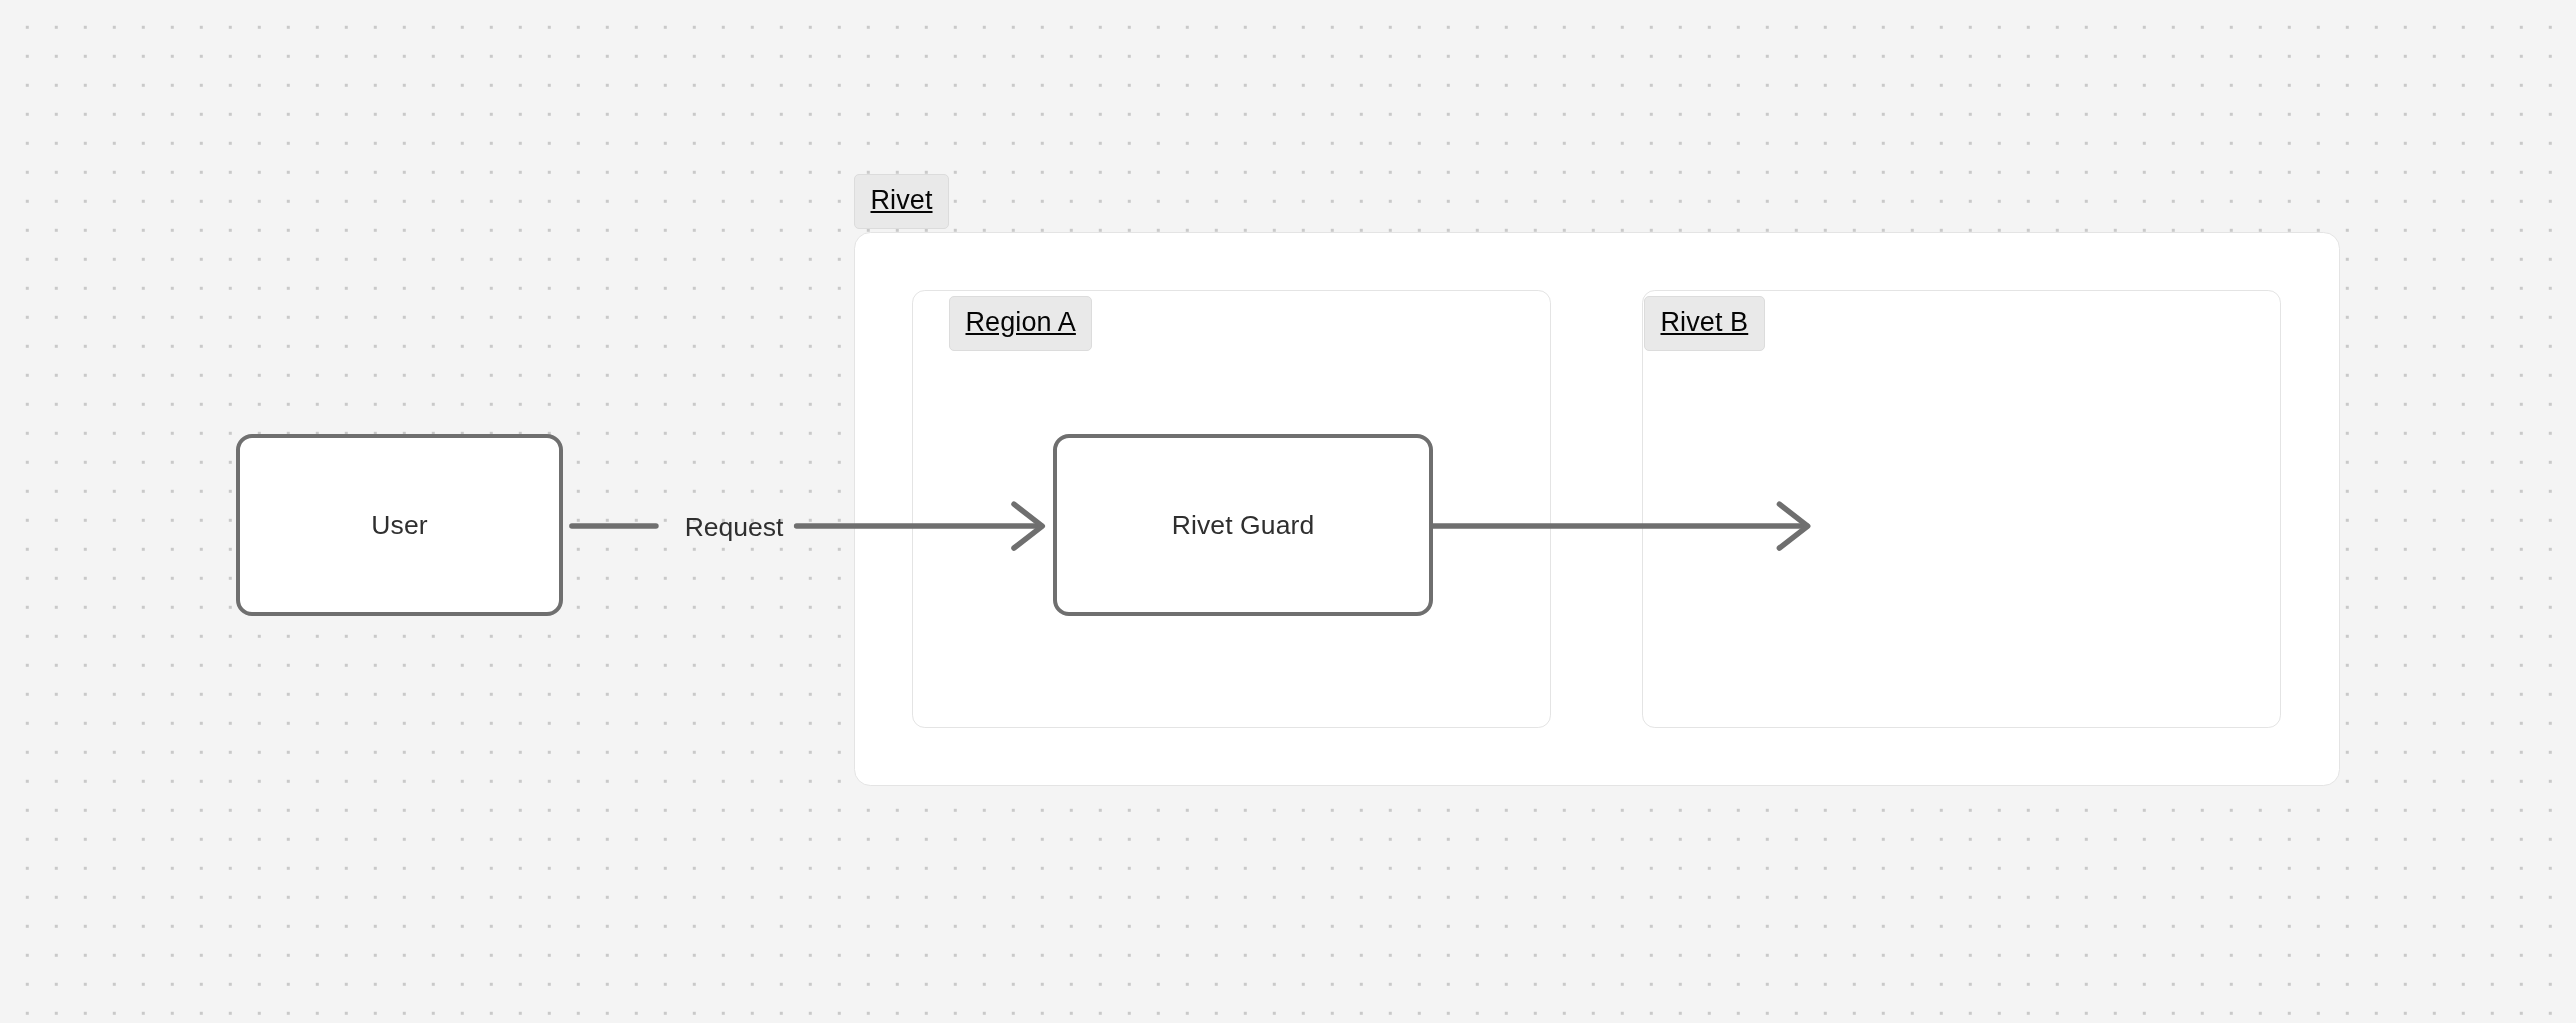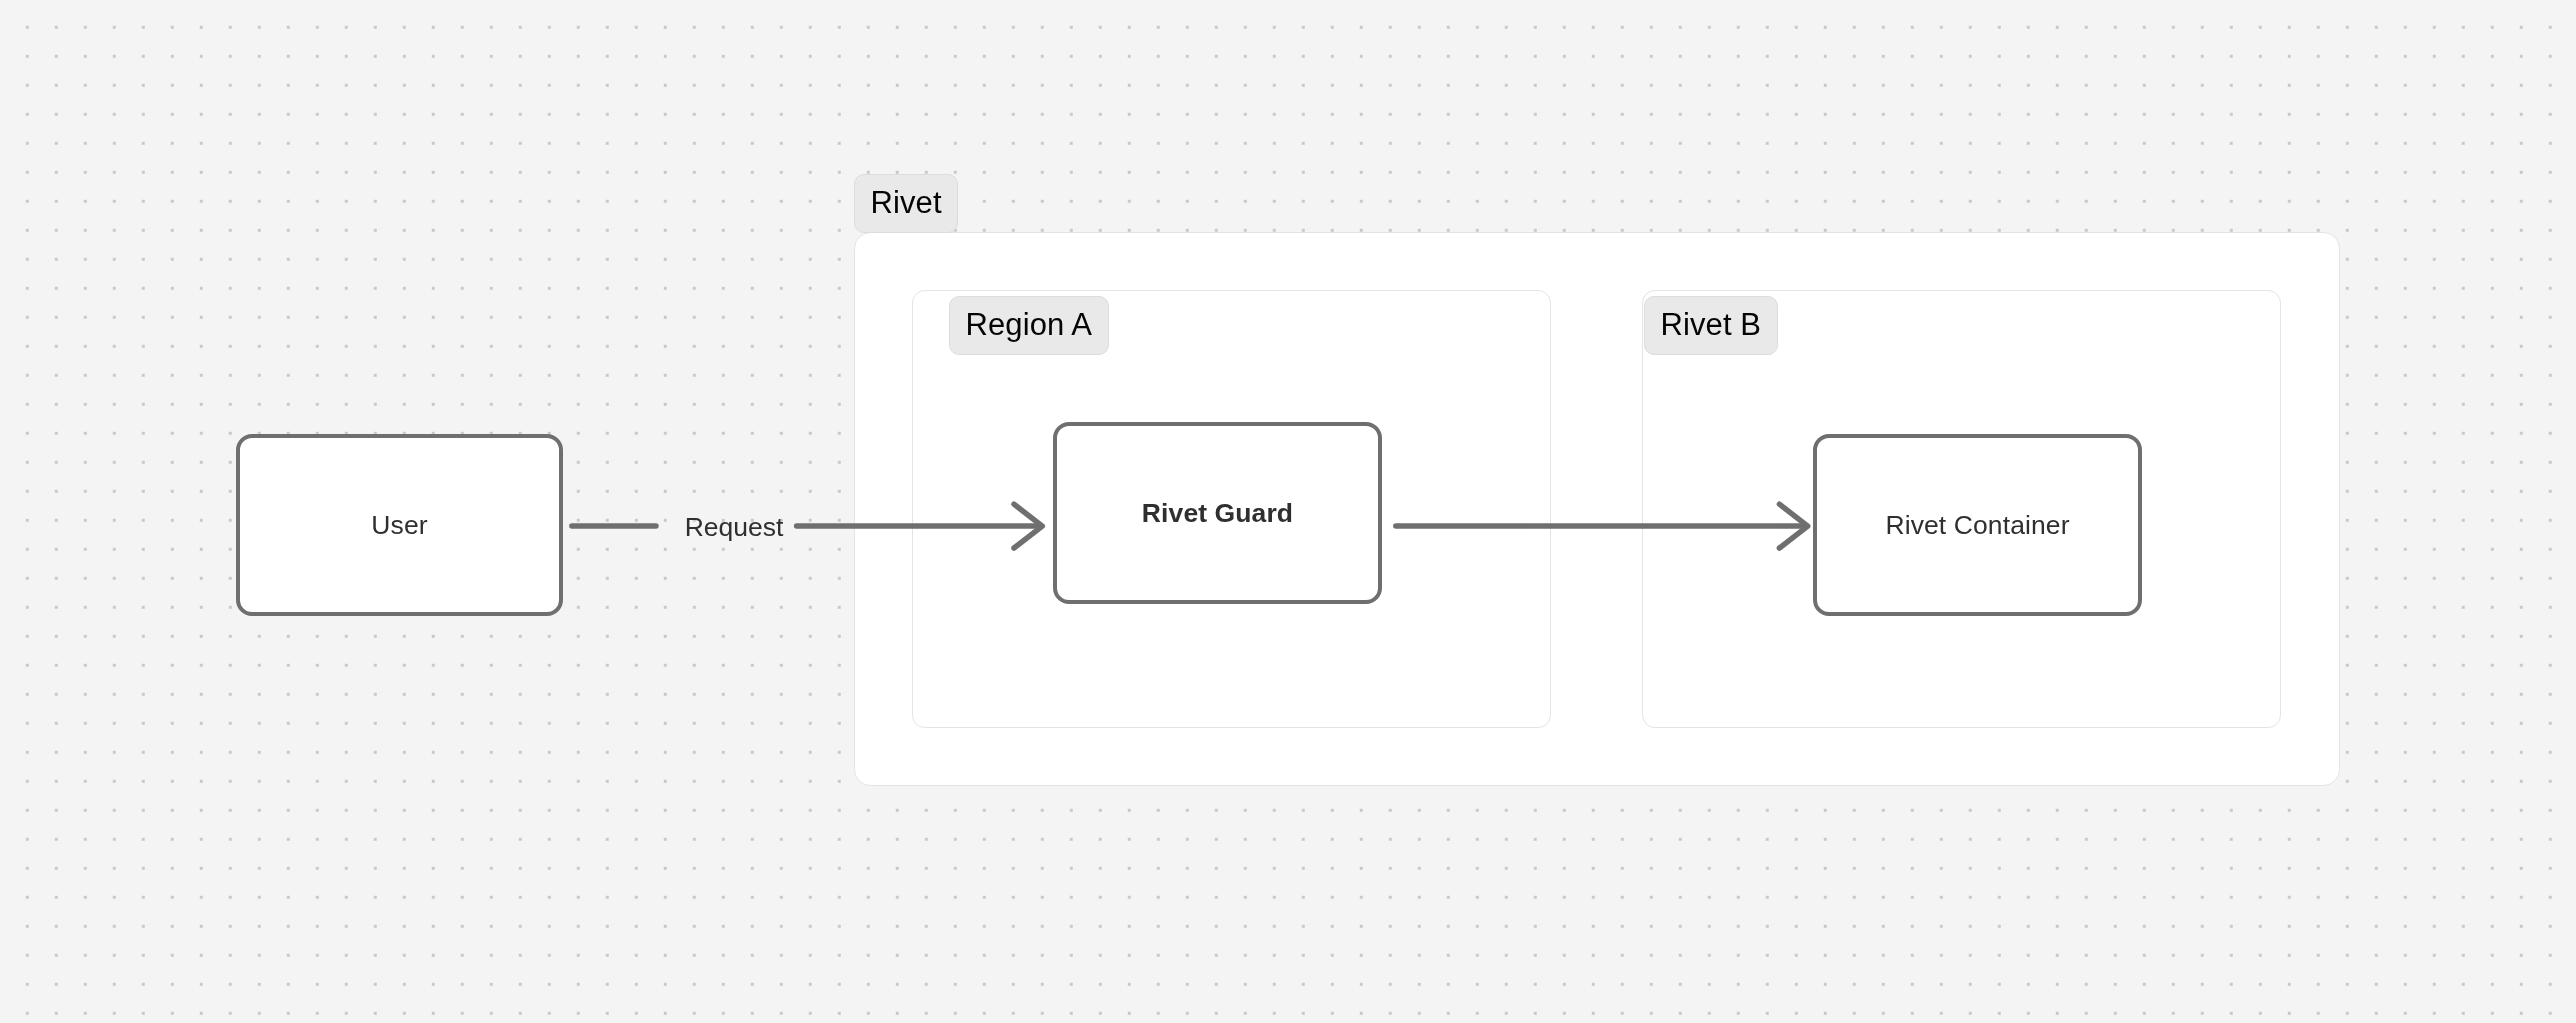--- a/index.html
+++ b/index.html
@@ -41,29 +41,30 @@
   }
 
   
   .group-label {
     position: absolute;
     display: inline-flex;
     align-items: center;
     justify-content: center;
     background: #e9e9e9;
     border: 1.8px solid #dcdcdc;
-    border-radius: 10px;
+    border-radius: 5px;
     color: #050505;
-    font-size: 31px;
+    font-size: 27px;
     line-height: 1;
     letter-spacing: 0.1px;
     padding: 12px 15.5px 13.7px 15.5px;
     white-space: nowrap;
     box-sizing: border-box;
     z-index: 6;
+    text-decoration: underline;
   }
 
   
   .node {
     position: absolute;
     background: #ffffff;
     border: 4.6px solid #6f6f6f;
     border-radius: 16px;
     box-sizing: border-box;
     display: flex;
@@ -145,22 +146,19 @@
       <path class="edge-head" d="M 1948 552 L 1979 576 L 1948 600"></path>
     </g>
   </svg>
 
   <div class="edge-label" style="left:726px; top:527px;margin-left:8px;">Request</div>
 
   <div class="node" style="left:236px; top:434px; width:327px; height:182px;">
     <span class="node-label">User</span>
   </div>
 
-  <div class="node" style="left:1053px; top:422px; width:329px; height:182px;font-weight:bold;">
+  <div class="node" style="left:1053px; top:434px; width:380px; height:182px;">
     <span class="node-label">Rivet Guard</span>
   </div>
 
-  <div class="node" style="left:1813px; top:434px; width:329px; height:182px;">
-    <span class="node-label">Rivet Container</span>
-  </div>
 
 </div>
 
 
 </body></html>

